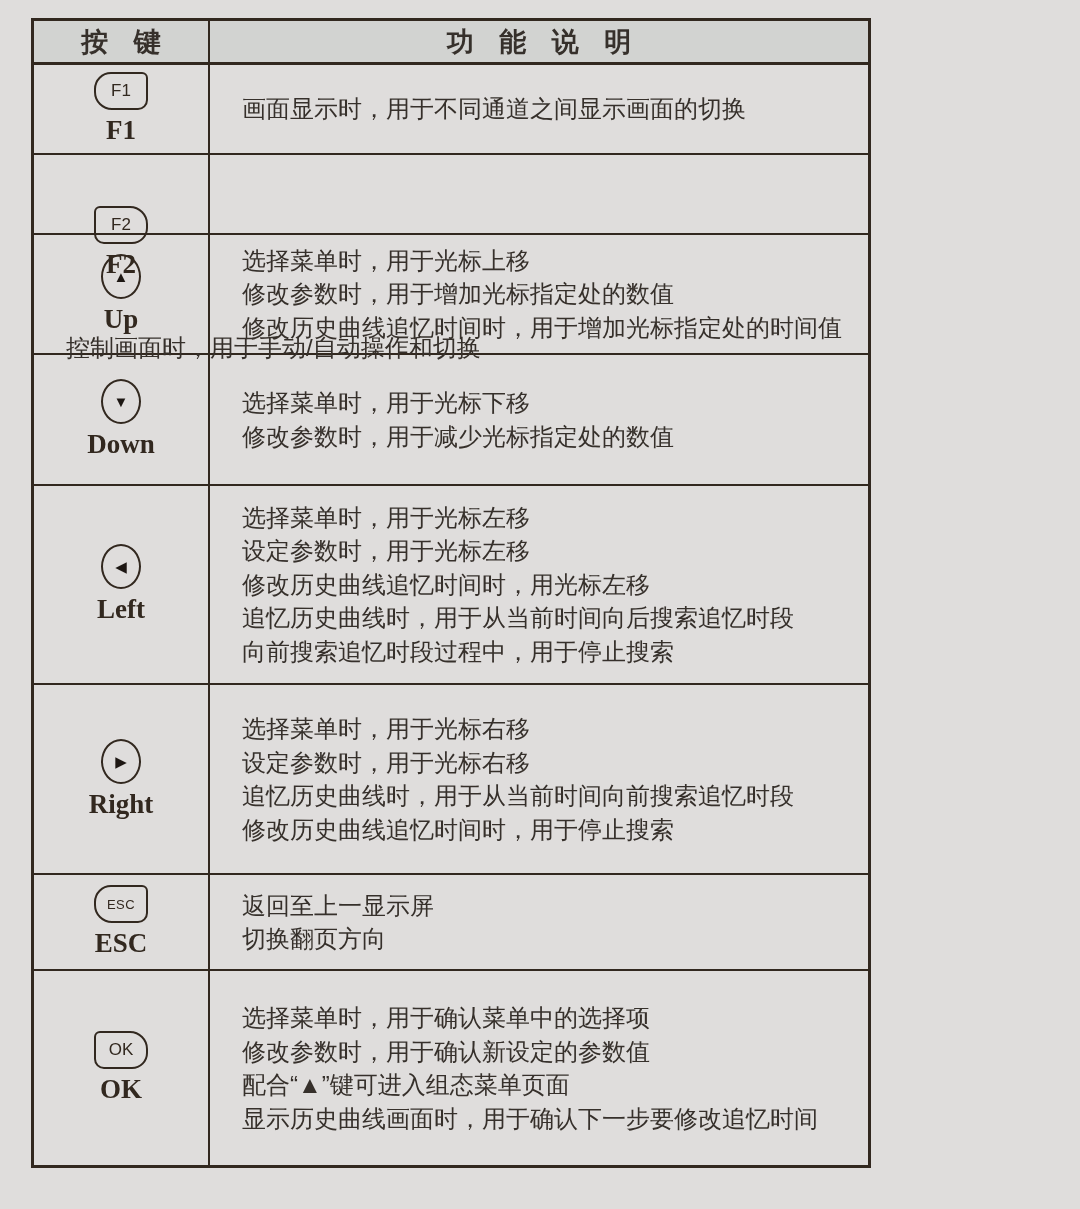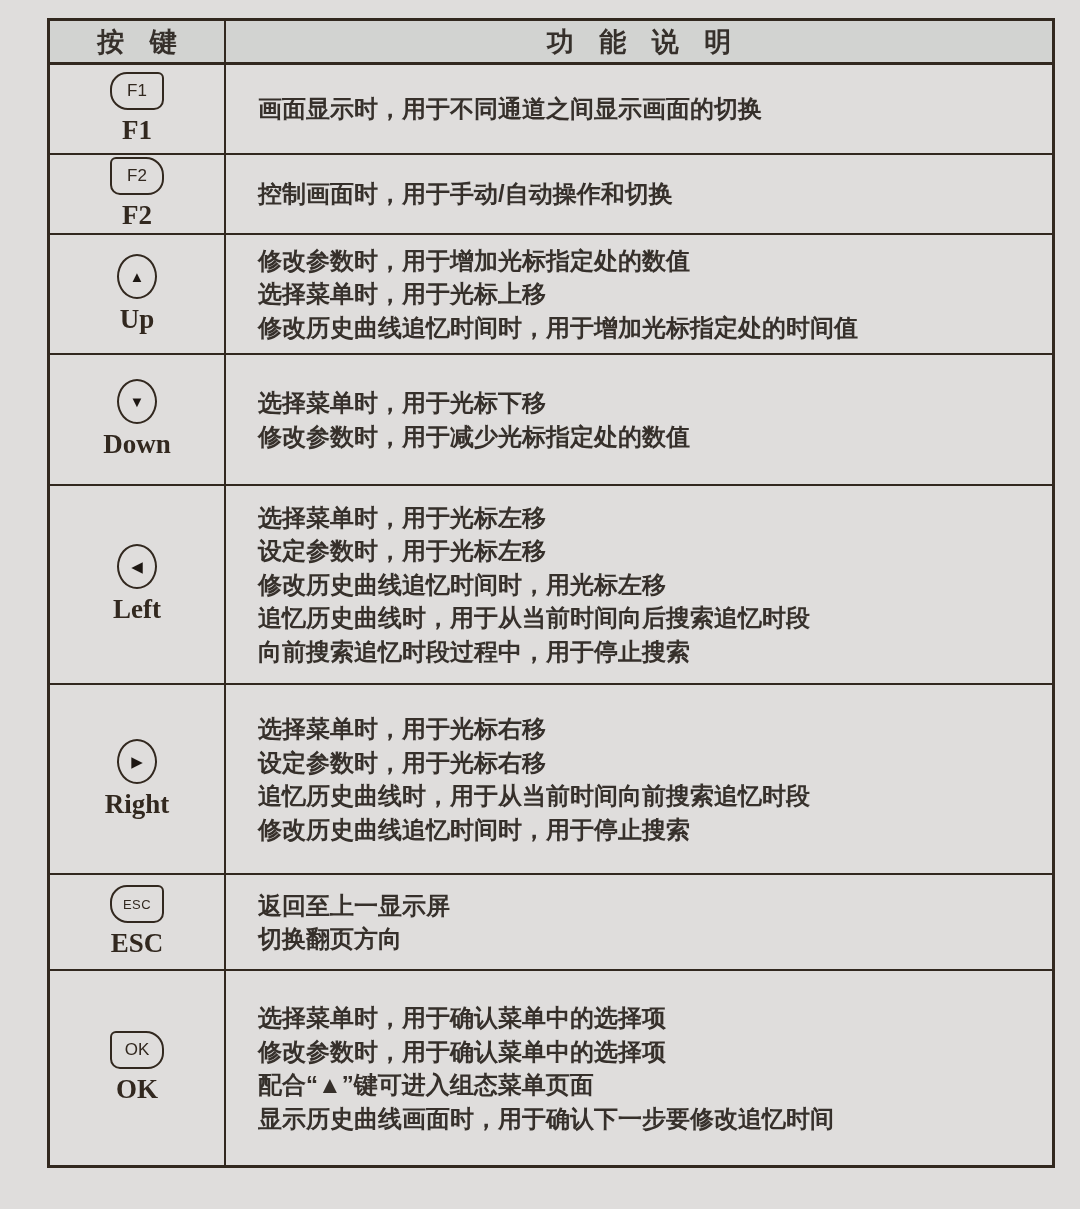--- a/index.html
+++ b/index.html
@@ -5,39 +5,39 @@
   html,body{margin:0;padding:0;}
   body{
     width:1080px;height:1209px;
     background:#dfdddc;
     font-family:"Liberation Sans", sans-serif;
     color:#36302b;
     position:relative;
     overflow:hidden;
   }
   .doc-table{
-    position:absolute;left:47px;top:18px;
-    width:1008px;
+    position:absolute;left:31px;top:18px;
+    width:840px;
     border:3px solid #32281f;
     box-sizing:border-box;
     background:#dfdddc;
   }
   .row{
     display:flex;
     box-sizing:border-box;
     border-bottom:2px solid #32281f;
   }
   .row:last-child{border-bottom:none;}
   .row.header{
     height:44px;
     background:#d2d3d1;
     border-bottom:3px solid #32281f;
   }
   .r-f1{height:90px;}
-  .r-f2{height:80px;}
+  .r-f2{height:80px;flex-direction:column;}
   .r-up{height:120px;}
   .r-down{height:131px;}
   .r-left{height:199px;}
   .r-right{height:190px;}
   .r-esc{height:96px;justify-content:space-between;}
   .r-ok{height:194px;}
   .key-cell{
     width:176px;
     flex:0 0 176px;
     box-sizing:border-box;
@@ -60,21 +60,21 @@
     display:flex;align-items:center;justify-content:center;
     font-size:27px;font-weight:bold;
     letter-spacing:9px;
     text-indent:9px;
   }
   .hdr-key{width:176px;flex:0 0 176px;border-right:2px solid #32281f;box-sizing:border-box;}
   .hdr-desc{flex:1;}
   .line{
     font-size:24px;
     line-height:33.5px;
-    font-weight:700;
+    font-weight:400;
   }
   .keycap{
     width:54px;height:38px;
     box-sizing:border-box;
     border:2px solid #32281f;
     display:flex;align-items:center;justify-content:center;
     font-size:17px;
     color:#32281f;
     background:transparent;
   }
@@ -135,22 +135,22 @@
   </div>
 
   <div class="row r-up">
     <div class="key-cell">
       <div class="circle-key">
           <span class="tri">▲</span>
         </div>
       <div class="key-label">Up</div>
     </div>
     <div class="desc-cell">
+      <div class="line">选择菜单时，用于光标上移</div>
       <div class="line">修改参数时，用于增加光标指定处的数值</div>
-      <div class="line">选择菜单时，用于光标上移</div>
       <div class="line">修改历史曲线追忆时间时，用于增加光标指定处的时间值</div>
     </div>
   </div>
 
   <div class="row r-down">
     <div class="key-cell">
       <div class="circle-key">
           <span class="tri">▼</span>
         </div>
       <div class="key-label">Down</div>
@@ -207,19 +207,19 @@
 
   <div class="row r-ok">
     <div class="key-cell">
       <div class="keycap kc-right">
           <span>OK</span>
         </div>
       <div class="key-label">OK</div>
     </div>
     <div class="desc-cell">
       <div class="line">选择菜单时，用于确认菜单中的选择项</div>
-      <div class="line">修改参数时，用于确认菜单中的选择项</div>
+      <div class="line">修改参数时，用于确认新设定的参数值</div>
       <div class="line">配合“▲”键可进入组态菜单页面</div>
       <div class="line">显示历史曲线画面时，用于确认下一步要修改追忆时间</div>
     </div>
   </div>
 
 </div>
 
 </body></html>

